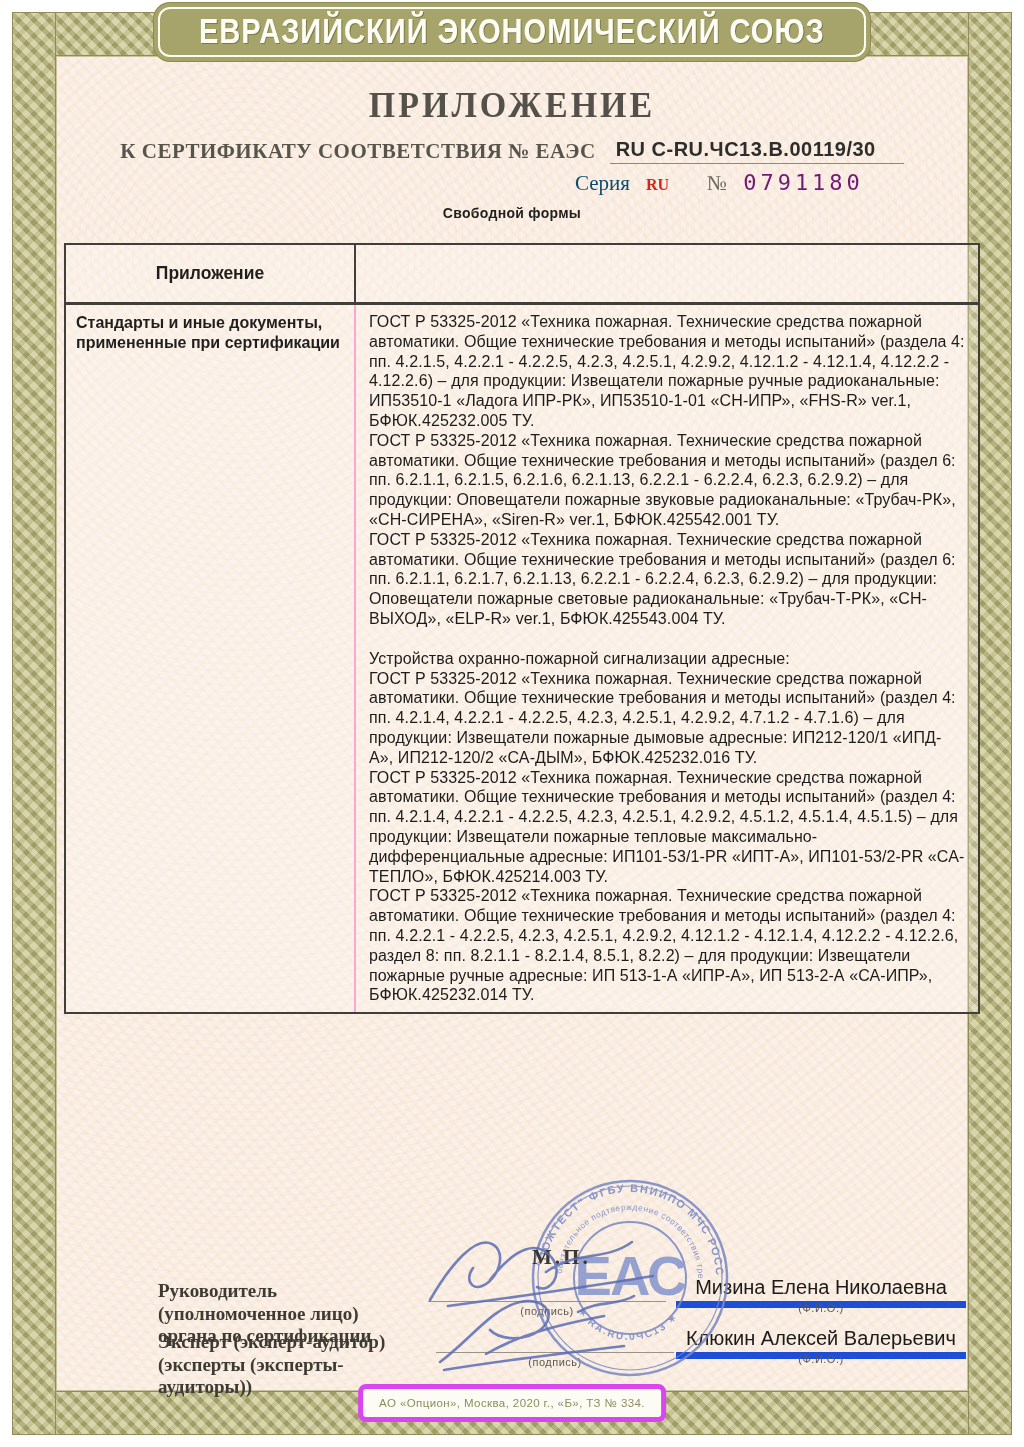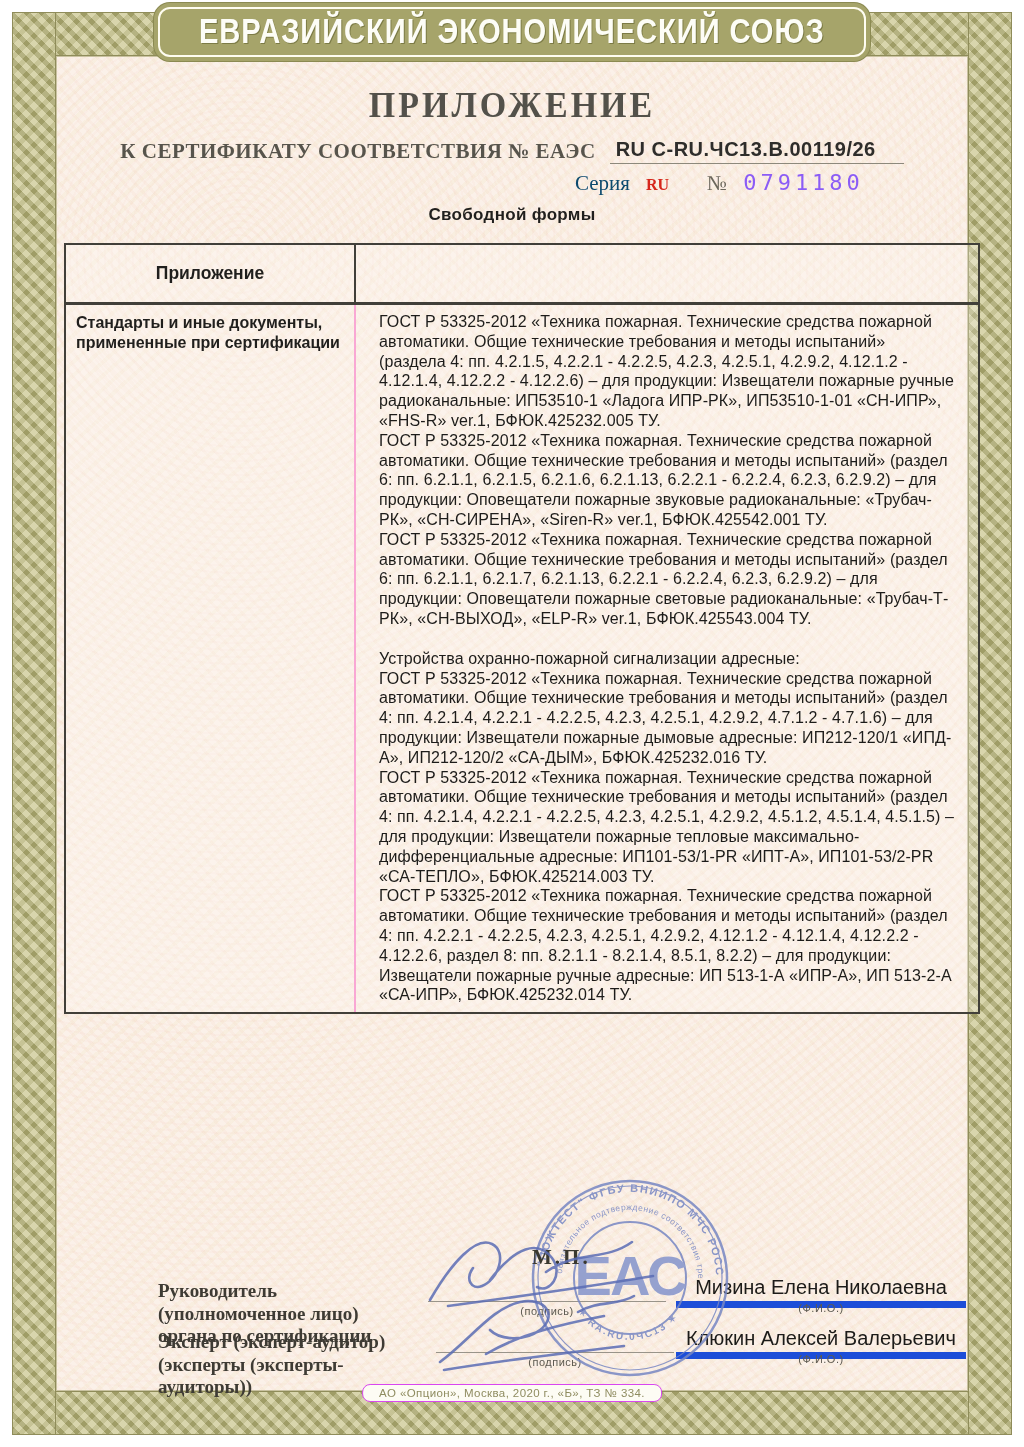--- a/index.html
+++ b/index.html
@@ -86,25 +86,25 @@
   }
   .series-line .s-label {
     font-family:"Liberation Serif", serif; font-size:21px; color:#0c4a6e;
   }
   .series-line .s-value {
     font-family:"Liberation Serif", serif; font-size:16px; font-weight:bold; color:#d6261b;
   }
   .series-line .s-no { font-family:"Liberation Serif", serif; font-size:21px; color:#6b675c; margin-left:22px; }
   .series-line .s-num {
     font-family:"DejaVu Sans Mono", monospace;
-    font-size:22px; color:#8b5cf6; letter-spacing:4px;
+    font-size:22px; color:#701a75; letter-spacing:4px;
   }
   .form-type {
     position:absolute; top:205px; left:0; width:100%;
-    text-align:center; font-size:17px; font-weight:bold; color:#201f1d;
+    text-align:center; font-size:14px; font-weight:bold; color:#201f1d;
     letter-spacing:.3px;
   }
 
   
   .cert-table {
     position:absolute; top:243px; left:64px; width:916px;
     border:2px solid #413f39;
     background:rgba(255,252,246,.25);
   }
   .t-head { display:grid; grid-template-columns:290px 1fr; border-bottom:3px solid #413f39; }
@@ -112,21 +112,21 @@
     padding:18px 8px; text-align:center;
     font-size:17.5px; font-weight:bold; color:#201f1d;
   }
   .t-head .cell:first-child { border-right:2px solid #413f39; }
   .t-body { display:grid; grid-template-columns:290px 1fr; min-height:692px; }
   .t-body .cell-left {
     border-right:2px solid #f9a8d4;
     padding:8px 10px;
     font-size:16px; font-weight:bold; color:#201f1d; line-height:20px;
   }
-  .t-body .cell-right { padding:7px 23px; }
+  .t-body .cell-right { padding:7px 13px; }
   .cell-right p {
     font-size:16px; color:#1d1c1a; line-height:19.8px; letter-spacing:.1px;
   }
   .cell-right p.gap { margin-top:20px; }
 
   
   .sig-label {
     position:absolute; left:158px; width:262px;
     font-family:"Liberation Serif", serif;
     font-weight:bold; font-size:19px; line-height:22.5px; color:#3e3b34;
@@ -170,23 +170,23 @@
   
   .stamp-svg { position:absolute; left:522px; top:1170px; z-index:2; opacity:.85; }
   .handsig   { position:absolute; z-index:4; }
   .handsig.s1 { left:418px; top:1228px; }
   .handsig.s2 { left:428px; top:1292px; }
 
   
   .footer-plate {
     position:absolute; top:1384px; left:50%; transform:translateX(-50%);
     background:#fdfcf4;
-    border:1px solid #d946ef;
+    border:5px solid #d946ef;
     border-radius:8px;
-    padding:2px 16px;
+    padding:8px 16px;
     font-size:11.5px; color:#8f8c60; letter-spacing:.4px;
     z-index:6; white-space:nowrap;
   }
 </style>
 </head>
 <body>
 
 <div class="band band-top"></div>
 <div class="band band-bottom"></div>
 <div class="band band-left"></div>
@@ -194,21 +194,21 @@
 <div class="paper"></div>
 
 <div class="banner">
   <span>ЕВРАЗИЙСКИЙ ЭКОНОМИЧЕСКИЙ СОЮЗ</span>
 </div>
 
 <div class="doc-title">ПРИЛОЖЕНИЕ</div>
 
 <div class="cert-line">
   <span class="label">К СЕРТИФИКАТУ СООТВЕТСТВИЯ № ЕАЭС</span>
-  <span class="number">RU C-RU.ЧС13.B.00119/26</span>
+  <span class="number">RU C-RU.ЧС13.B.00119/30</span>
 </div>
 
 <div class="series-line">
   <span class="s-label">Серия</span>
   <span class="s-value">RU</span>
   <span class="s-no">№</span>
   <span class="s-num">0791180</span>
 </div>
 
 <div class="form-type">Свободной формы</div>

